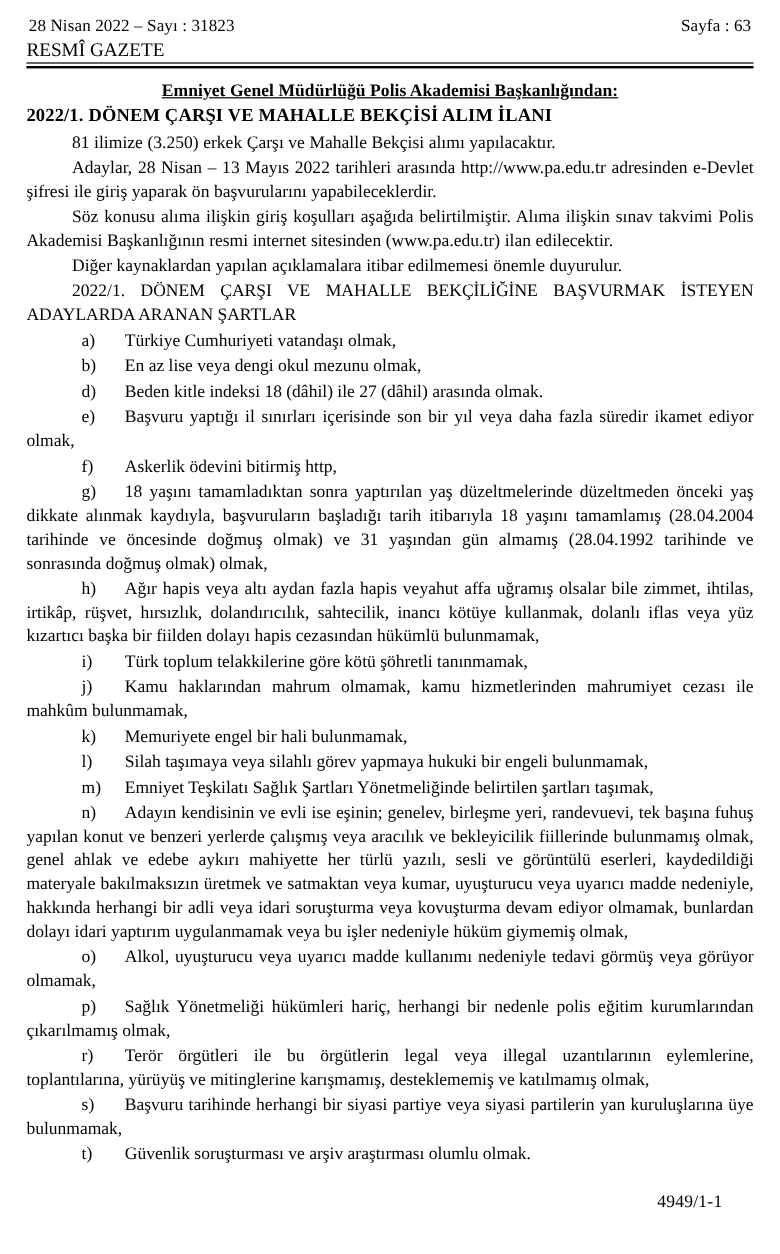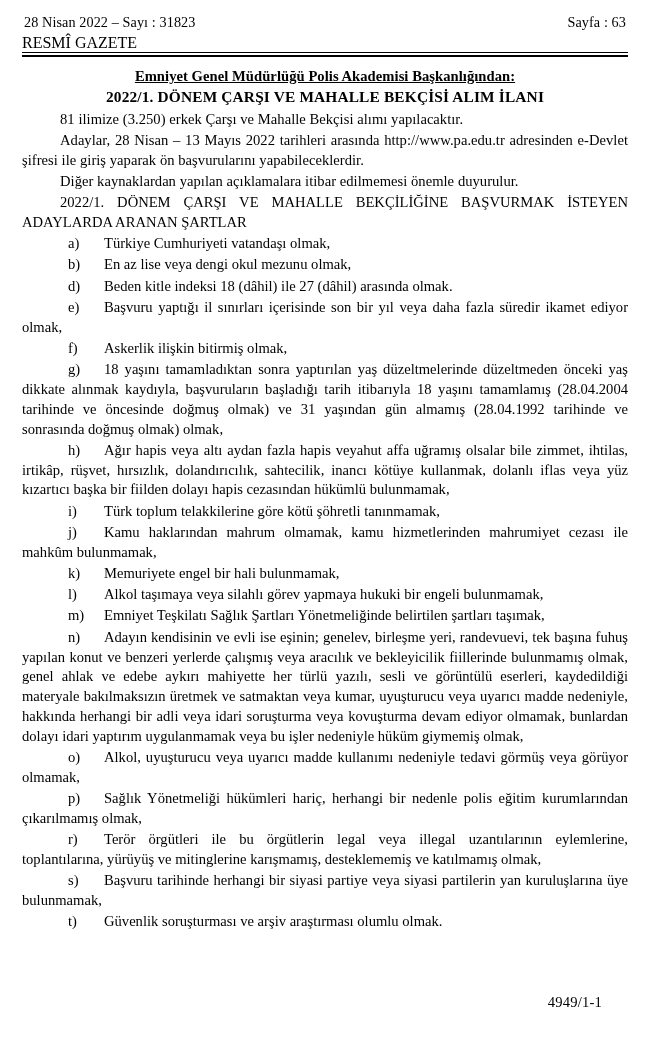--- a/index.html
+++ b/index.html
@@ -44,21 +44,20 @@
   
   .dept {
     text-align: center;
     font-weight: bold;
     font-size: 14.6px;
     text-decoration: underline;
     margin: 0 0 3px 0;
     letter-spacing: .05px;
   }
   .main-title {
-    text-align: center;
     font-weight: bold;
     font-size: 15.4px;
     margin: 0 0 4px 0;
     letter-spacing: .15px;
   }
 
   
   p.para {
     margin: 0 0 1.5px 0;
     font-size: 14.6px;
@@ -122,36 +121,37 @@
     </div>
     <div class="center" style="top:0;">RESMÎ GAZETE</div>
   </div>
   <div class="rule-double"></div>
 
   <div class="dept">Emniyet Genel Müdürlüğü Polis Akademisi Başkanlığından:</div>
   <div class="main-title">2022/1. DÖNEM ÇARŞI VE MAHALLE BEKÇİSİ ALIM İLANI</div>
 
   <p class="para">81 ilimize (3.250) erkek Çarşı ve Mahalle Bekçisi alımı yapılacaktır.</p>
   <p class="para">Adaylar, 28 Nisan – 13 Mayıs 2022 tarihleri arasında http://www.pa.edu.tr adresinden e-Devlet şifresi ile giriş yaparak ön başvurularını yapabileceklerdir.</p>
+  <p class="para">Söz konusu alıma ilişkin giriş koşulları aşağıda belirtilmiştir. Alıma ilişkin sınav takvimi Polis Akademisi Başkanlığının resmi internet sitesinden (www.pa.edu.tr) ilan edilecektir.</p>
   <p class="para">Diğer kaynaklardan yapılan açıklamalara itibar edilmemesi önemle duyurulur.</p>
 
   <div class="section-head">2022/1. DÖNEM ÇARŞI VE MAHALLE BEKÇİLİĞİNE BAŞVURMAK İSTEYEN ADAYLARDA ARANAN ŞARTLAR</div>
 
   <ol class="items">
     <li><span class="lbl">a)</span><span class="body">Türkiye Cumhuriyeti vatandaşı olmak,</span></li>
     <li><span class="lbl">b)</span><span class="body">En az lise veya dengi okul mezunu olmak,</span></li>
     <li><span class="lbl">d)</span><span class="body">Beden kitle indeksi 18 (dâhil) ile 27 (dâhil) arasında olmak.</span></li>
     <li><span class="lbl">e)</span><span class="body">Başvuru yaptığı il sınırları içerisinde son bir yıl veya daha fazla süredir ikamet ediyor olmak,</span></li>
-    <li><span class="lbl">f)</span><span class="body">Askerlik ilişkin bitirmiş olmak,</span></li>
+    <li><span class="lbl">f)</span><span class="body">Askerlik ödevini bitirmiş http,</span></li>
     <li><span class="lbl">g)</span><span class="body">18 yaşını tamamladıktan sonra yaptırılan yaş düzeltmelerinde düzeltmeden önceki yaş dikkate alınmak kaydıyla, başvuruların başladığı tarih itibarıyla 18 yaşını tamamlamış (28.04.2004 tarihinde ve öncesinde doğmuş olmak) ve 31 yaşından gün almamış (28.04.1992 tarihinde ve sonrasında doğmuş olmak) olmak,</span></li>
     <li><span class="lbl">h)</span><span class="body">Ağır hapis veya altı aydan fazla hapis veyahut affa uğramış olsalar bile zimmet, ihtilas, irtikâp, rüşvet, hırsızlık, dolandırıcılık, sahtecilik, inancı kötüye kullanmak, dolanlı iflas veya yüz kızartıcı başka bir fiilden dolayı hapis cezasından hükümlü bulunmamak,</span></li>
     <li><span class="lbl">i)</span><span class="body">Türk toplum telakkilerine göre kötü şöhretli tanınmamak,</span></li>
     <li><span class="lbl">j)</span><span class="body">Kamu haklarından mahrum olmamak, kamu hizmetlerinden mahrumiyet cezası ile mahkûm bulunmamak,</span></li>
     <li><span class="lbl">k)</span><span class="body">Memuriyete engel bir hali bulunmamak,</span></li>
-    <li><span class="lbl">l)</span><span class="body">Alkol taşımaya veya silahlı görev yapmaya hukuki bir engeli bulunmamak,</span></li>
+    <li><span class="lbl">l)</span><span class="body">Silah taşımaya veya silahlı görev yapmaya hukuki bir engeli bulunmamak,</span></li>
     <li><span class="lbl">m)</span><span class="body">Emniyet Teşkilatı Sağlık Şartları Yönetmeliğinde belirtilen şartları taşımak,</span></li>
     <li><span class="lbl">n)</span><span class="body">Adayın kendisinin ve evli ise eşinin; genelev, birleşme yeri, randevuevi, tek başına fuhuş yapılan konut ve benzeri yerlerde çalışmış veya aracılık ve bekleyicilik fiillerinde bulunmamış olmak, genel ahlak ve edebe aykırı mahiyette her türlü yazılı, sesli ve görüntülü eserleri, kaydedildiği materyale bakılmaksızın üretmek ve satmaktan veya kumar, uyuşturucu veya uyarıcı madde nedeniyle, hakkında herhangi bir adli veya idari soruşturma veya kovuşturma devam ediyor olmamak, bunlardan dolayı idari yaptırım uygulanmamak veya bu işler nedeniyle hüküm giymemiş olmak,</span></li>
     <li><span class="lbl">o)</span><span class="body">Alkol, uyuşturucu veya uyarıcı madde kullanımı nedeniyle tedavi görmüş veya görüyor olmamak,</span></li>
     <li><span class="lbl">p)</span><span class="body">Sağlık Yönetmeliği hükümleri hariç, herhangi bir nedenle polis eğitim kurumlarından çıkarılmamış olmak,</span></li>
     <li><span class="lbl">r)</span><span class="body">Terör örgütleri ile bu örgütlerin legal veya illegal uzantılarının eylemlerine, toplantılarına, yürüyüş ve mitinglerine karışmamış, desteklememiş ve katılmamış olmak,</span></li>
     <li><span class="lbl">s)</span><span class="body">Başvuru tarihinde herhangi bir siyasi partiye veya siyasi partilerin yan kuruluşlarına üye bulunmamak,</span></li>
     <li><span class="lbl">t)</span><span class="body">Güvenlik soruşturması ve arşiv araştırması olumlu olmak.</span></li>
   </ol>
 
   <div class="footer-ref">4949/1-1</div>

